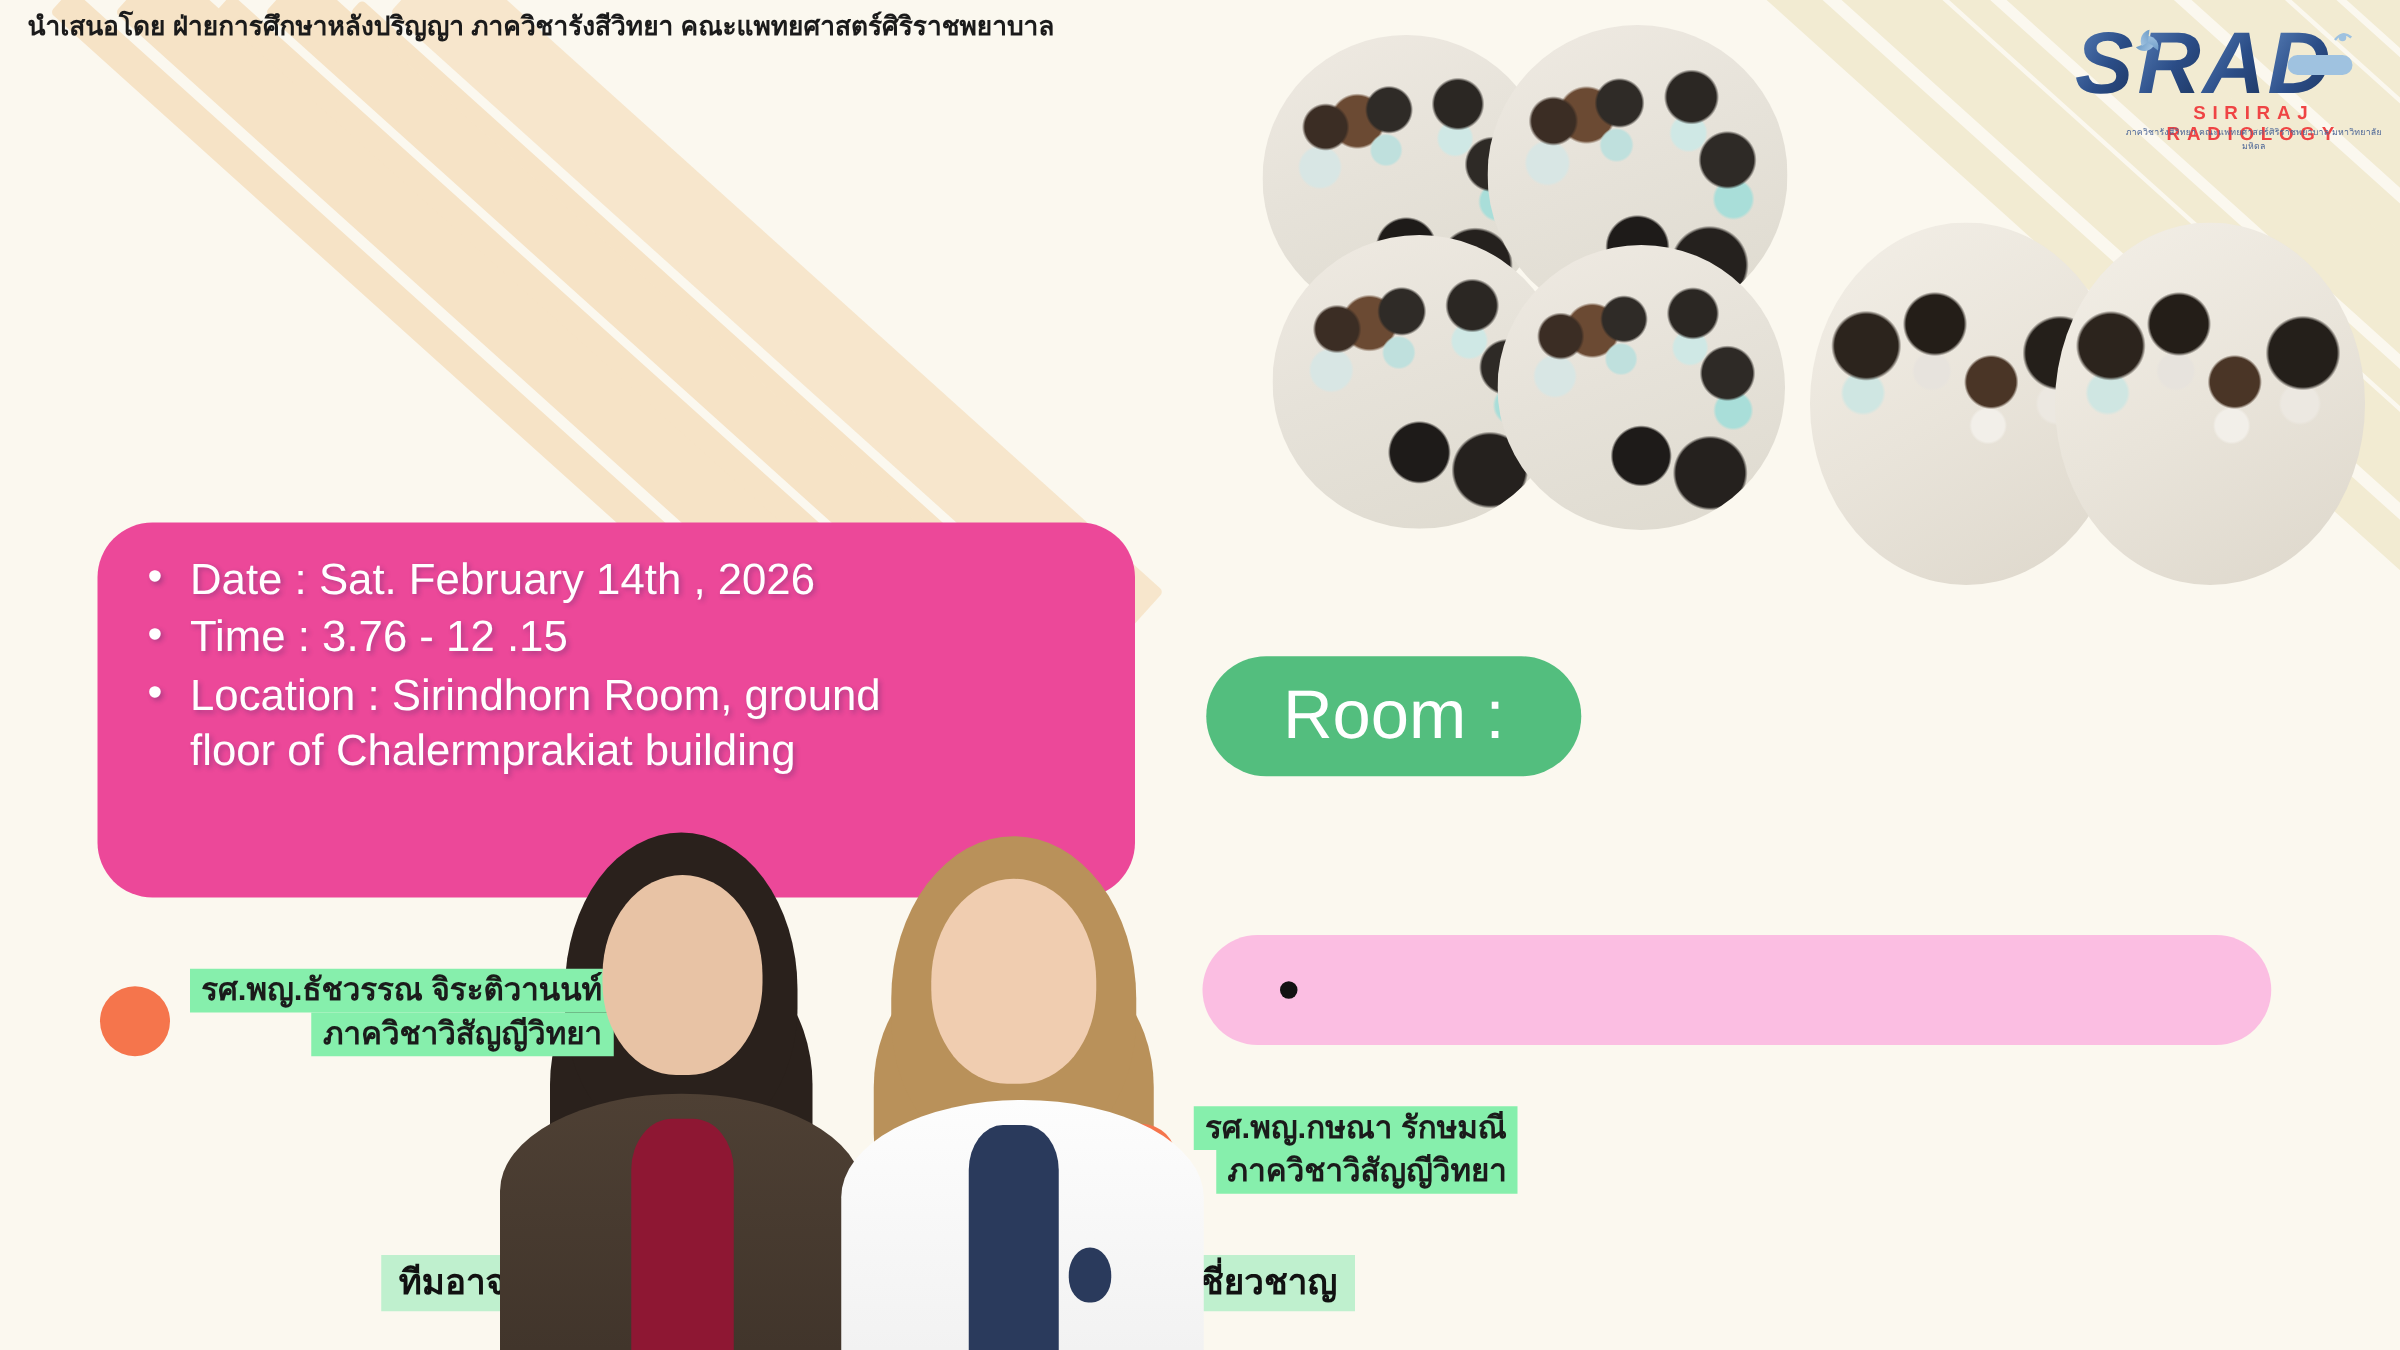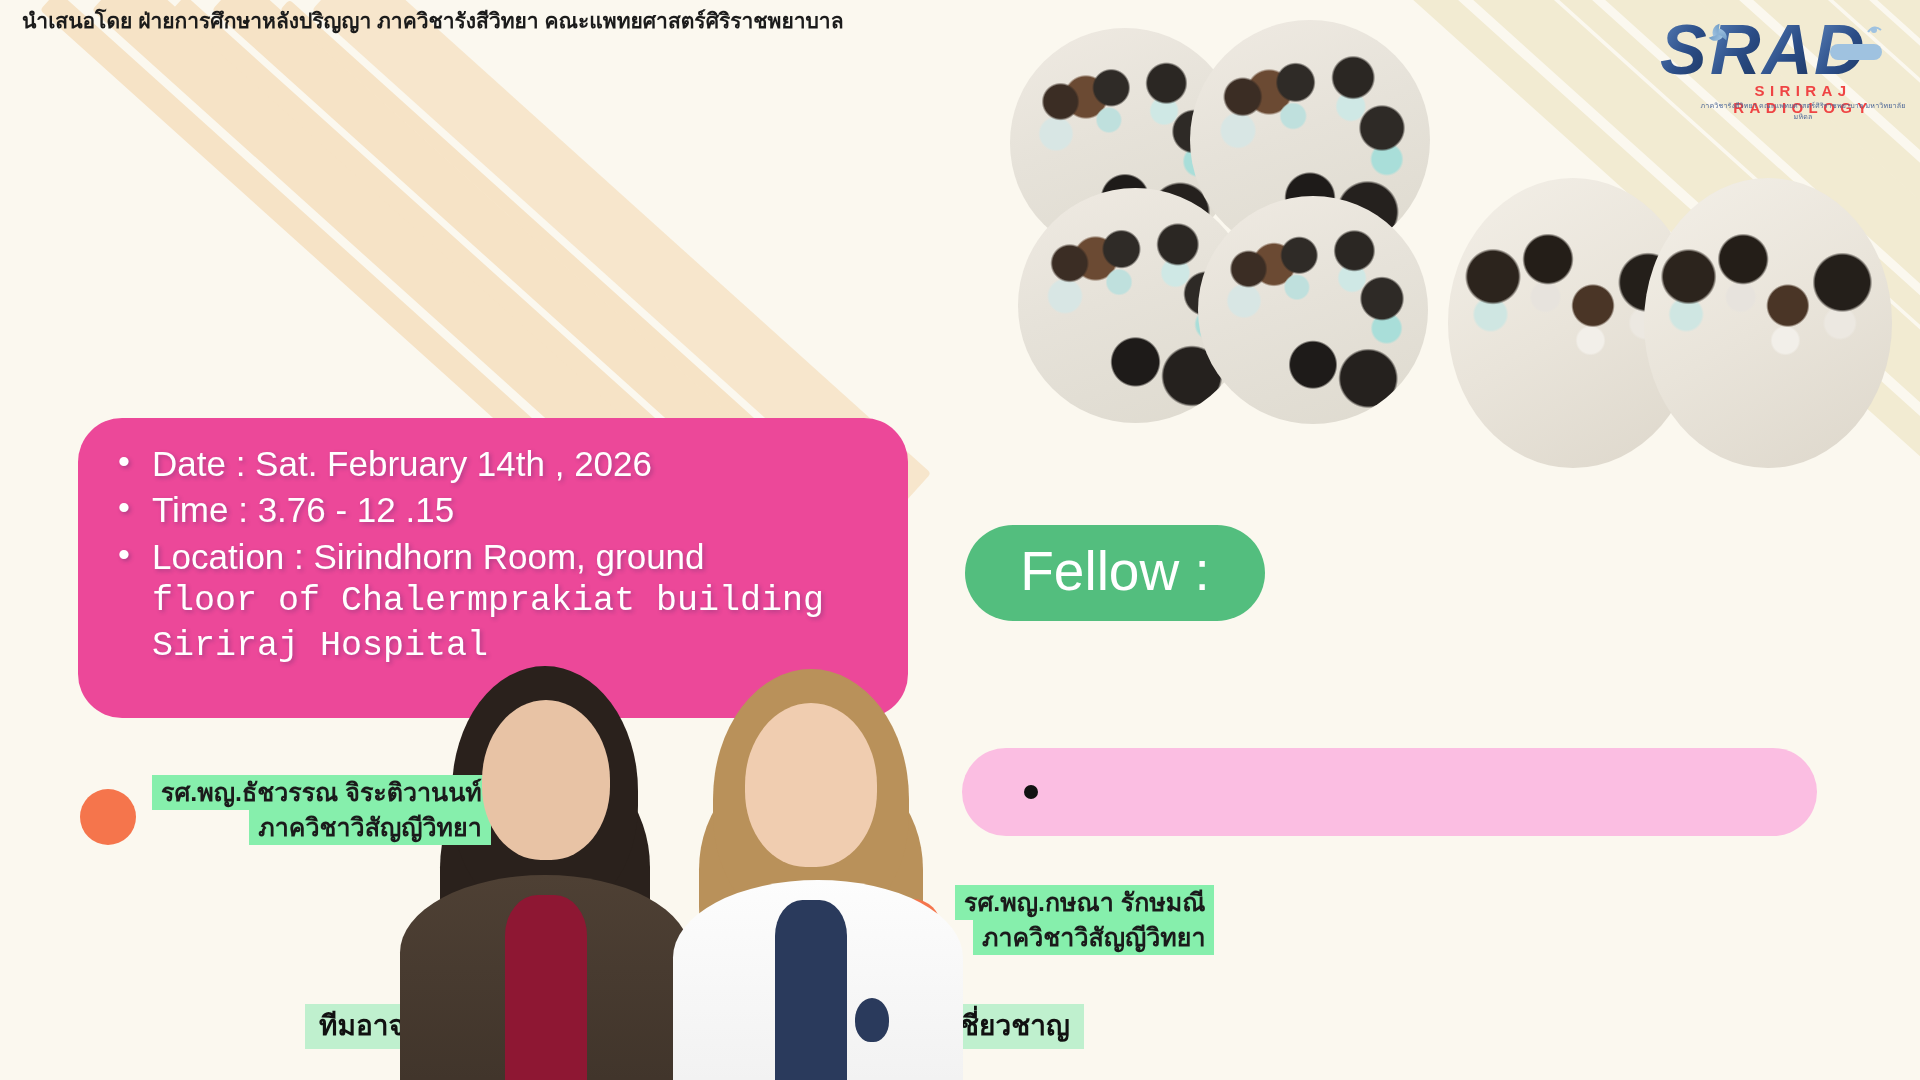--- a/index.html
+++ b/index.html
@@ -47,21 +47,21 @@
   .info-list { list-style:none; }
   .info-list li {
     position:relative; color:#fff; font-size:35px; line-height:1.27;
     padding-left:44px; margin-bottom:2px;
     text-shadow:2px 2px 4px rgba(40,35,90,.30);
   }
   .info-list li::before {
     content:"\2022"; position:absolute; left:10px; top:-2px;
     font-size:34px; color:#fff;
   }
-  .info-list li .cont { display:block; padding-left:0;font-family:Liberation Mono, monospace; }
+  .info-list li .cont { display:block; padding-left:0; }
 
   
   .topic-pill {
     position:absolute; left:965px; top:525px; width:300px; height:96px;
     background:#53BE7E; border-radius:48px;
     display:flex; align-items:center; justify-content:center;
   }
   .topic-pill span {
     color:#fff; font-size:55px; font-weight:400; letter-spacing:0px;
     margin-top:-4px;
@@ -274,21 +274,20 @@
   </div>
 
 
   <div class="info-card">
     <ul class="info-list">
       <li><span>Date : Sat. February 14th , 2026</span></li>
       <li><span>Time : 3.76 - 12 .15</span></li>
       <li>
         <span>Location : Sirindhorn Room, ground</span>
         <span class="cont">floor of  Chalermprakiat building</span>
-        <span class="cont">Siriraj Hospital</span>
       </li>
     </ul>
   </div>
 
   <div class="presenters">
     <div class="person p-left">
       <div class="hair2"></div>
       <div class="hair"></div>
       <div class="face"></div>
       <div class="body"></div>
@@ -298,21 +297,21 @@
       <div class="hair2"></div>
       <div class="hair"></div>
       <div class="face"></div>
       <div class="body"></div>
       <div class="shirt"></div>
       <div class="crest"></div>
     </div>
   </div>
 
   <div class="topic-pill">
-    <span>Fellow :</span>
+    <span>Room :</span>
   </div>
 
   <div class="topic-row pink">
     <div class="bullet"></div>
   </div>
 
   <div class="name-tag tag-left">
     <div class="dot"></div>
     <div class="tag-text">
       <span class="hl-line">รศ.พญ.ธัชวรรณ จิระติวานนท์</span>

